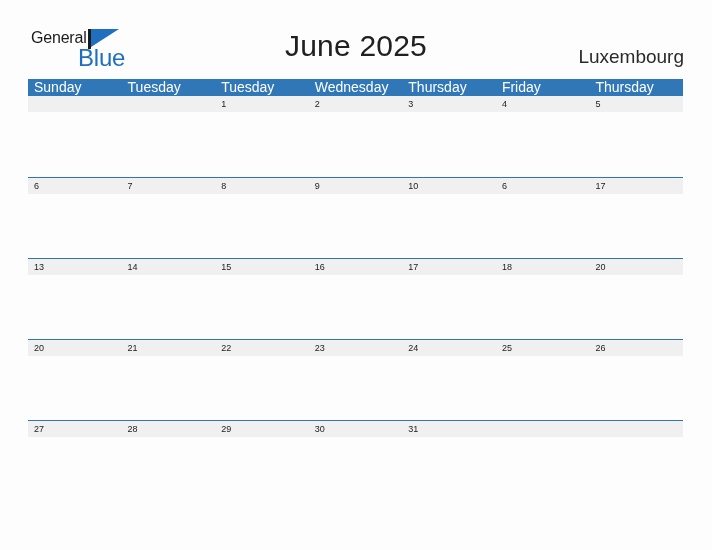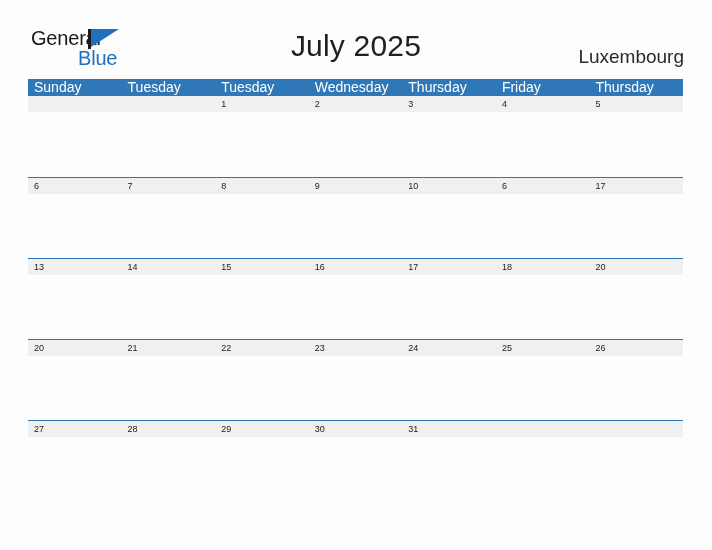--- a/index.html
+++ b/index.html
@@ -34,31 +34,31 @@
     position: absolute;
     left: 31px;
     top: 27px;
     width: 100px;
     height: 44px;
   }
   .logo-general {
     position: absolute;
     left: 0;
     top: 0;
-    font-size: 20px;
+    font-size: 16px;
     line-height: 22px;
     color: #1a1a1a;
     letter-spacing: -0.2px;
     white-space: nowrap;
   }
   .logo-blue {
     position: absolute;
     left: 47px;
     top: 20px;
-    font-size: 20px;
+    font-size: 24px;
     line-height: 22px;
     color: #1f6fbe;
     letter-spacing: -0.2px;
     white-space: nowrap;
   }
   .logo-flag {
     position: absolute;
     left: 57px;
     top: 2px;
     width: 32px;
@@ -168,21 +168,21 @@
 
     <div class="logo">
       <div class="logo-general">General</div>
       <div class="logo-flag">
         <div class="pole"></div>
         <div class="pennant"></div>
       </div>
       <div class="logo-blue">Blue</div>
     </div>
 
-    <div class="title">July 2025</div>
+    <div class="title">June 2025</div>
 
     <div class="locale">Luxembourg</div>
 
   </div>
 
   <div class="calendar">
 
     <div class="dow-row">
       <div class="dow">Sunday</div>
       <div class="dow">Tuesday</div>

